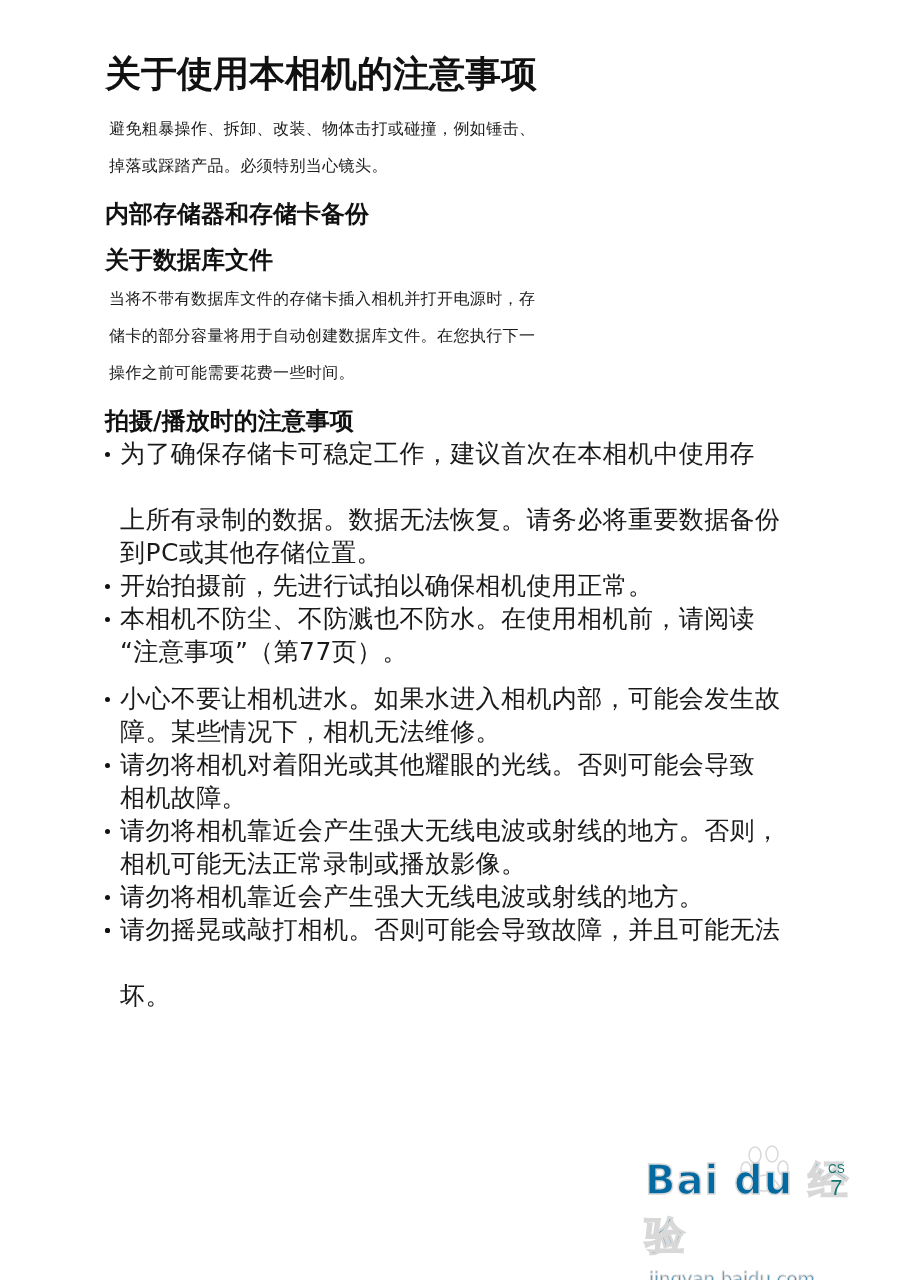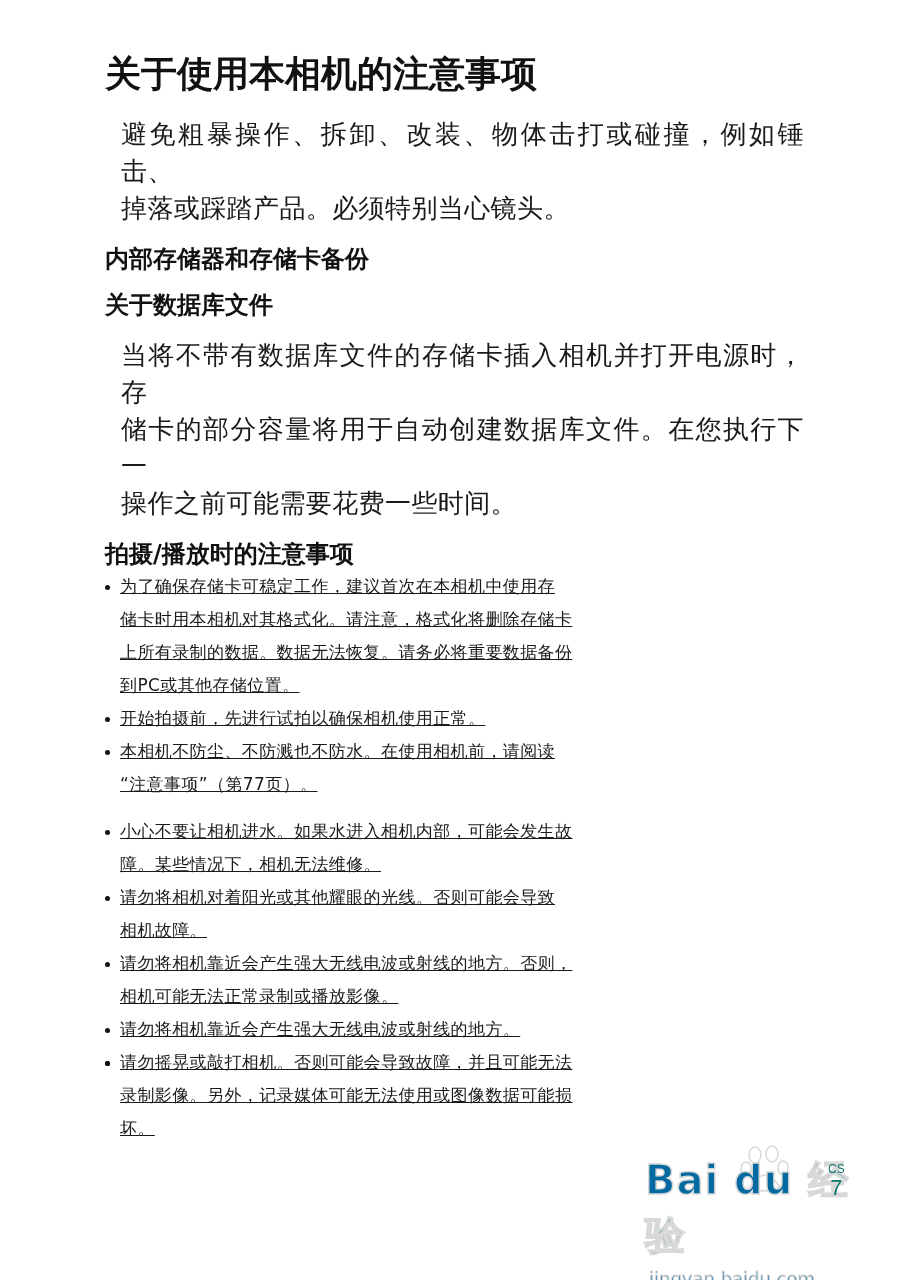--- a/index.html
+++ b/index.html
@@ -11,29 +11,28 @@
   .page { position: absolute; left: 105px; top: 48px; width: 715px; }
   .title {
     font-size: 36px; line-height: 52px; font-weight: bold; margin: 0 0 10px 0;
     letter-spacing: 0px; color: #111;
   }
   .section { margin: 0 0 14px 0; }
   .sec-head {
     font-size: 24px; line-height: 32px; font-weight: bold; margin: 0; color: #111;
   }
   .para {
-    font-size: 26px; line-height: 37px; margin: 16px; color: #1a1a1a;
+    font-size: 16px; line-height: 37px; margin: 4px; color: #1a1a1a;
     text-align: justify; letter-spacing: 0.4px;
   }
   ul.bullets { list-style: none; margin: 0; padding: 0; }
   ul.bullets li {
     position: relative; padding-left: 15px;
-    font-size: 17px; line-height: 33px; color: #1a1a1a; margin: 0 0 0 0;
+    font-size: 25px; line-height: 33px; color: #1a1a1a; margin: 0 0 0 0;
     letter-spacing: 0.4px;
-    text-decoration: underline;
   }
   ul.bullets li .dot {
     position: absolute; left: 0; top: 15px; width: 5px; height: 5px;
     border-radius: 50%; background: #111;
   }
   .pagenum {
     position: absolute; left: 828px; top: 1162px; text-align: center;
     font-family: "Liberation Sans Narrow", "Liberation Sans", sans-serif; color: #0f766e;
   }
   .pagenum .lang { font-size: 12px; line-height: 14px; display: block; }
@@ -78,21 +77,21 @@
       <span>储卡的部分容量将用于自动创建数据库文件。在您执行下一</span><br>
       <span>操作之前可能需要花费一些时间。</span>
     </p>
   </div>
 
   <div class="section">
     <h2 class="sec-head">拍摄/播放时的注意事项</h2>
     <ul class="bullets">
       <li><span class="dot"></span>
         <span>为了确保存储卡可稳定工作，建议首次在本相机中使用存</span><br>
-        <span>储卡时用本相机对其格式化。请注意，格式化将删除存储卡</span><br>
+        <br>
         <span>上所有录制的数据。数据无法恢复。请务必将重要数据备份</span><br>
         <span>到PC或其他存储位置。</span>
       </li>
       <li><span class="dot"></span>
         <span>开始拍摄前，先进行试拍以确保相机使用正常。</span>
       </li>
       <li><span class="dot"></span>
         <span>本相机不防尘、不防溅也不防水。在使用相机前，请阅读</span><br>
         <span>“注意事项”（第77页）。</span>
       </li>
@@ -108,21 +107,21 @@
         <span>请勿将相机靠近会产生强大无线电波或射线的地方。否则，</span><br>
         <span>相机可能无法正常录制或播放影像。</span>
       </li>
       <li><span class="dot"></span>
         <span>请勿将相机靠近会产生强大无线电波或射线的地方。</span>
       </li>
       <li><span class="dot"></span>
       </li>
       <li><span class="dot"></span>
         <span>请勿摇晃或敲打相机。否则可能会导致故障，并且可能无法</span><br>
-        <span>录制影像。另外，记录媒体可能无法使用或图像数据可能损</span><br>
+        <br>
         <span>坏。</span>
       </li>
     </ul>
   </div>
 </div>
 
 <div class="watermark">
   <svg class="paw" viewBox="0 0 50 50">
     <g fill="#ffffff" stroke="#d8d8d8" stroke-width="1.5">
       <ellipse cx="15" cy="10" rx="6" ry="8"></ellipse>

